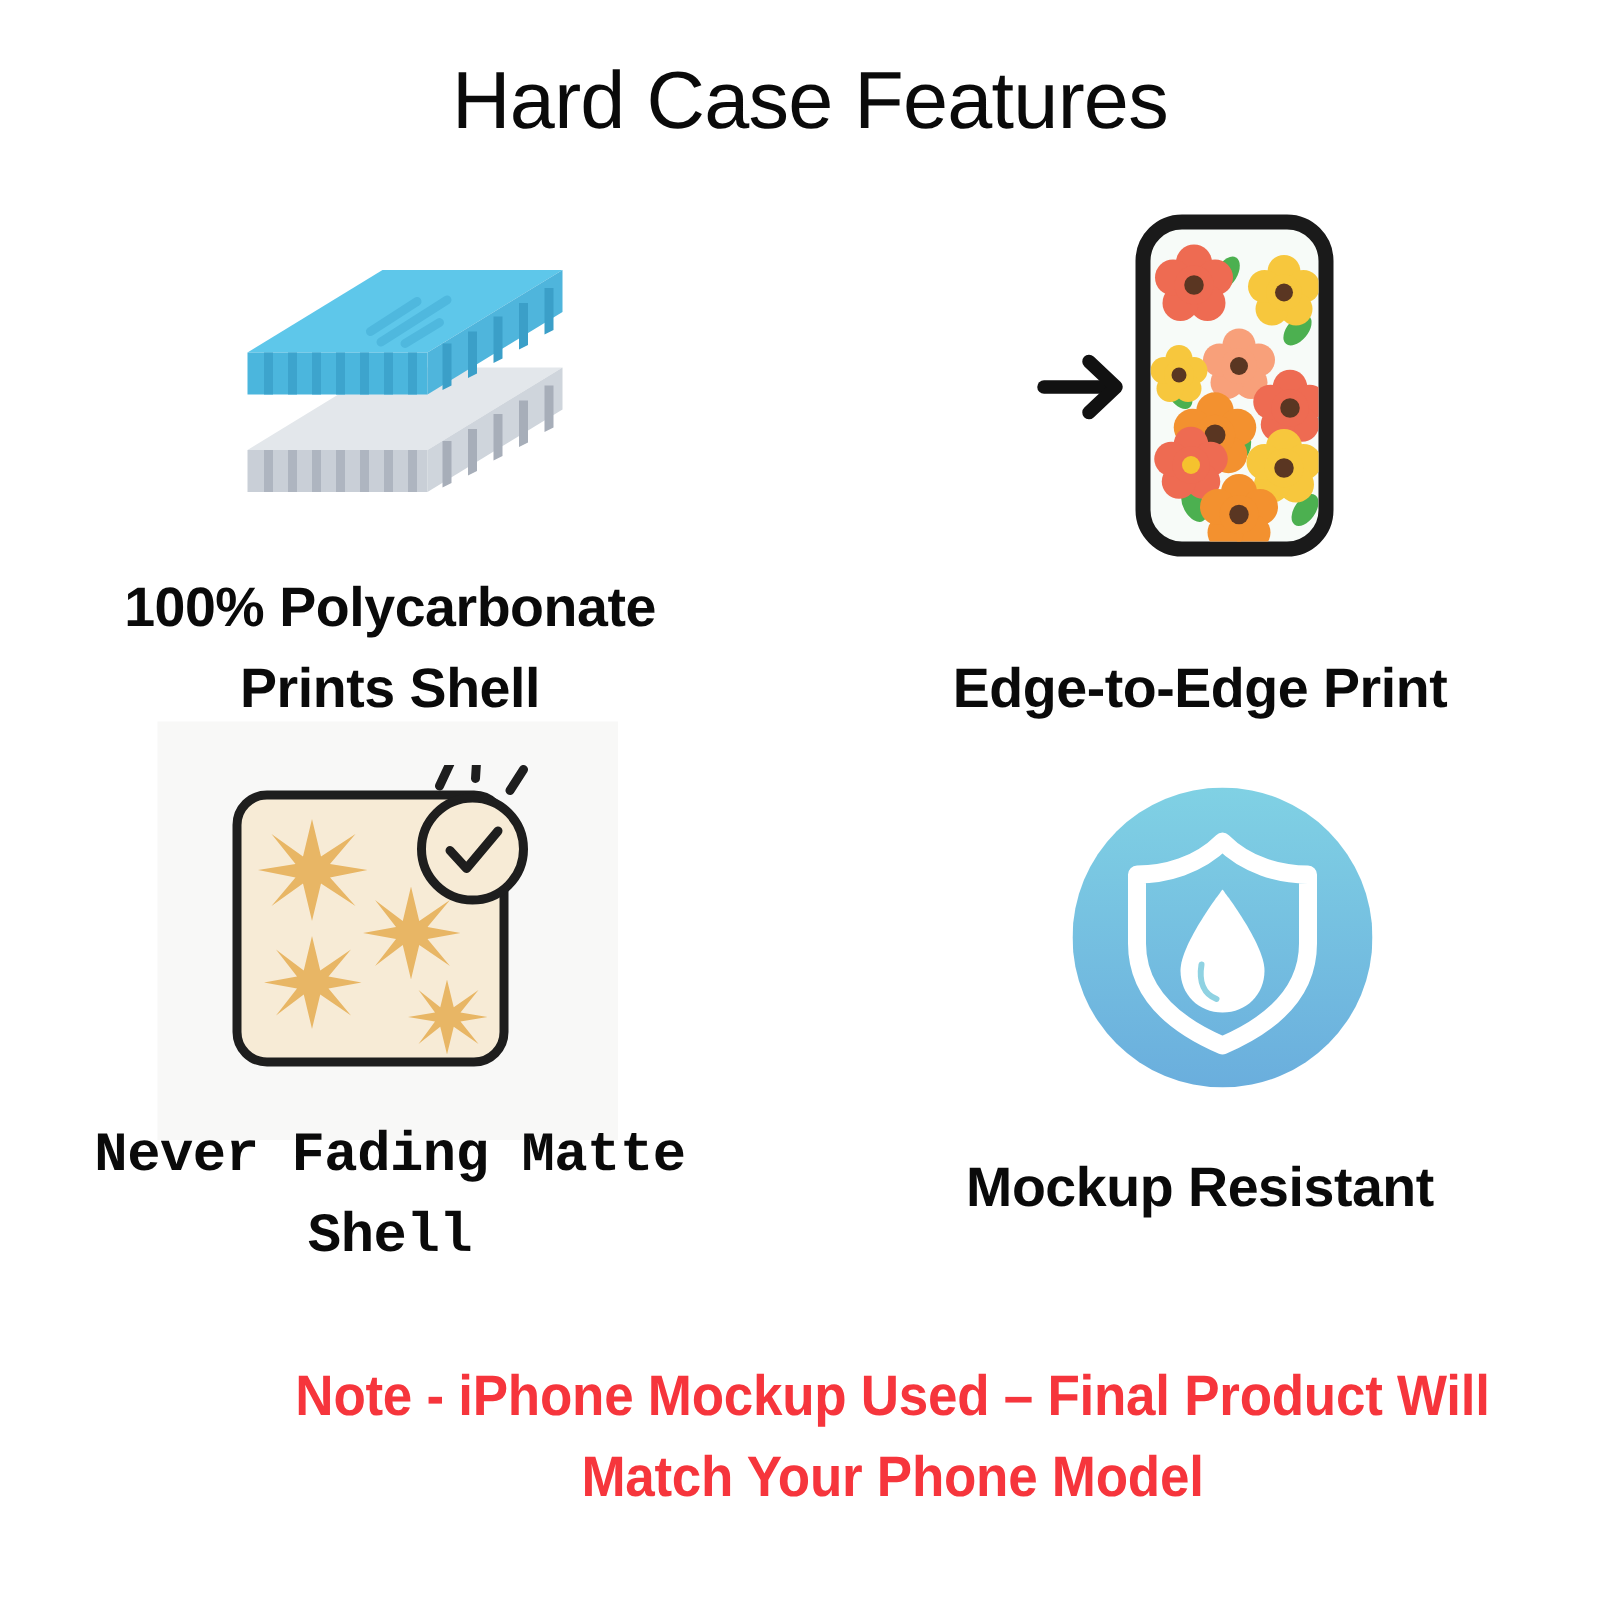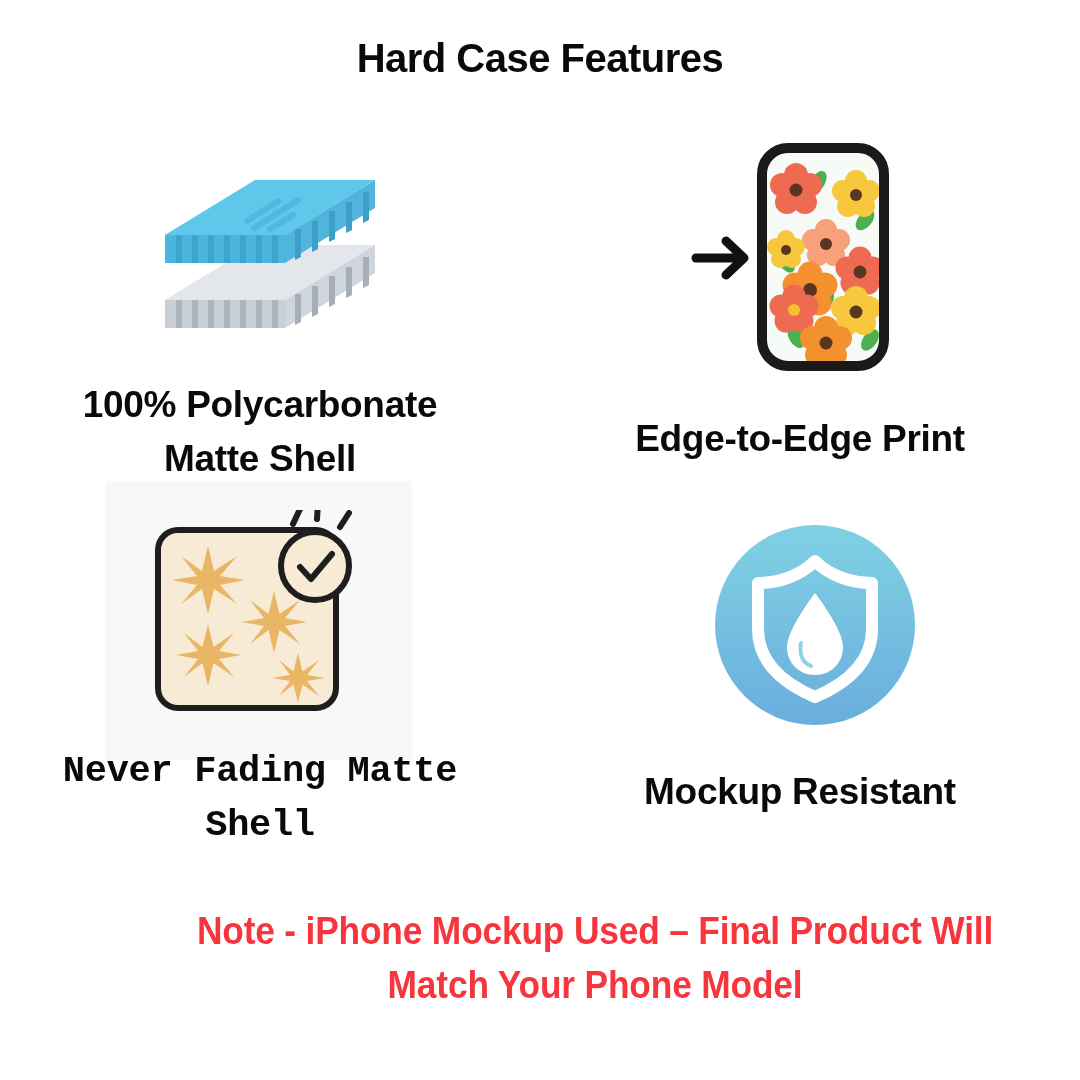--- a/index.html
+++ b/index.html
@@ -22,22 +22,22 @@
     background: #ffffff;
   }
 
   
   .page-title {
     position: absolute;
     top: 36px;
     left: 0;
     width: 1080px;
     text-align: center;
-    font-size: 40px;
-    font-weight: 700;
+    font-size: 54px;
+    font-weight: 400;
     letter-spacing: -0.5px;
     color: #0a0a0a;
     font-family: "Liberation Sans", sans-serif;
   }
 
   
   .feature {
     position: absolute;
   }
   .feature-label {
@@ -176,21 +176,21 @@
           <line x1="87" y1="46" x2="118" y2="26"></line>
           <line x1="94" y1="53" x2="138" y2="25"></line>
           <line x1="110" y1="54" x2="133" y2="40"></line>
         </g>
       </g>
     </svg>
   </div>
 
   <div class="feature-label" style="left:20px; top:378px; width:480px;">
     <span>100% Polycarbonate</span><br>
-    <span>Matte Shell</span>
+    <span>Prints Shell</span>
   </div>
 
   <div class="feature" id="icon-edge-print">
     <svg width="230" height="235" viewBox="0 0 230 235" xmlns="http://www.w3.org/2000/svg">
 
       <g stroke="#111111" stroke-width="9" stroke-linecap="round" stroke-linejoin="round" fill="none">
         <line x1="6" y1="118" x2="52" y2="118"></line>
         <polyline points="36,101 54,118 36,135"></polyline>
       </g>
 
@@ -315,21 +315,21 @@
               <circle cx="-14" cy="-5" r="12"></circle>
                 <circle cx="0" cy="0" r="13"></circle>
             </g>
             <circle cx="0" cy="0" r="6.5" fill="#5a3622"></circle>
           </g>
         </g>
       </g>
     </svg>
   </div>
 
-  <div class="feature-label" style="left:560px; top:412px; width:480px;text-align:center;">
+  <div class="feature-label" style="left:560px; top:432px; width:480px;text-align:center;">
     <span>Edge-to-Edge Print</span>
   </div>
 
   <div class="feature" id="icon-never-fading">
     <svg width="225" height="215" viewBox="0 0 225 215" xmlns="http://www.w3.org/2000/svg">
 
       <rect x="8" y="20" width="178" height="178" rx="20" ry="20" fill="#f7ebd6" stroke="#1e1e1e" stroke-width="6"></rect>
 
       <g fill="#e8b665">
         <g transform="translate(58,70)">

